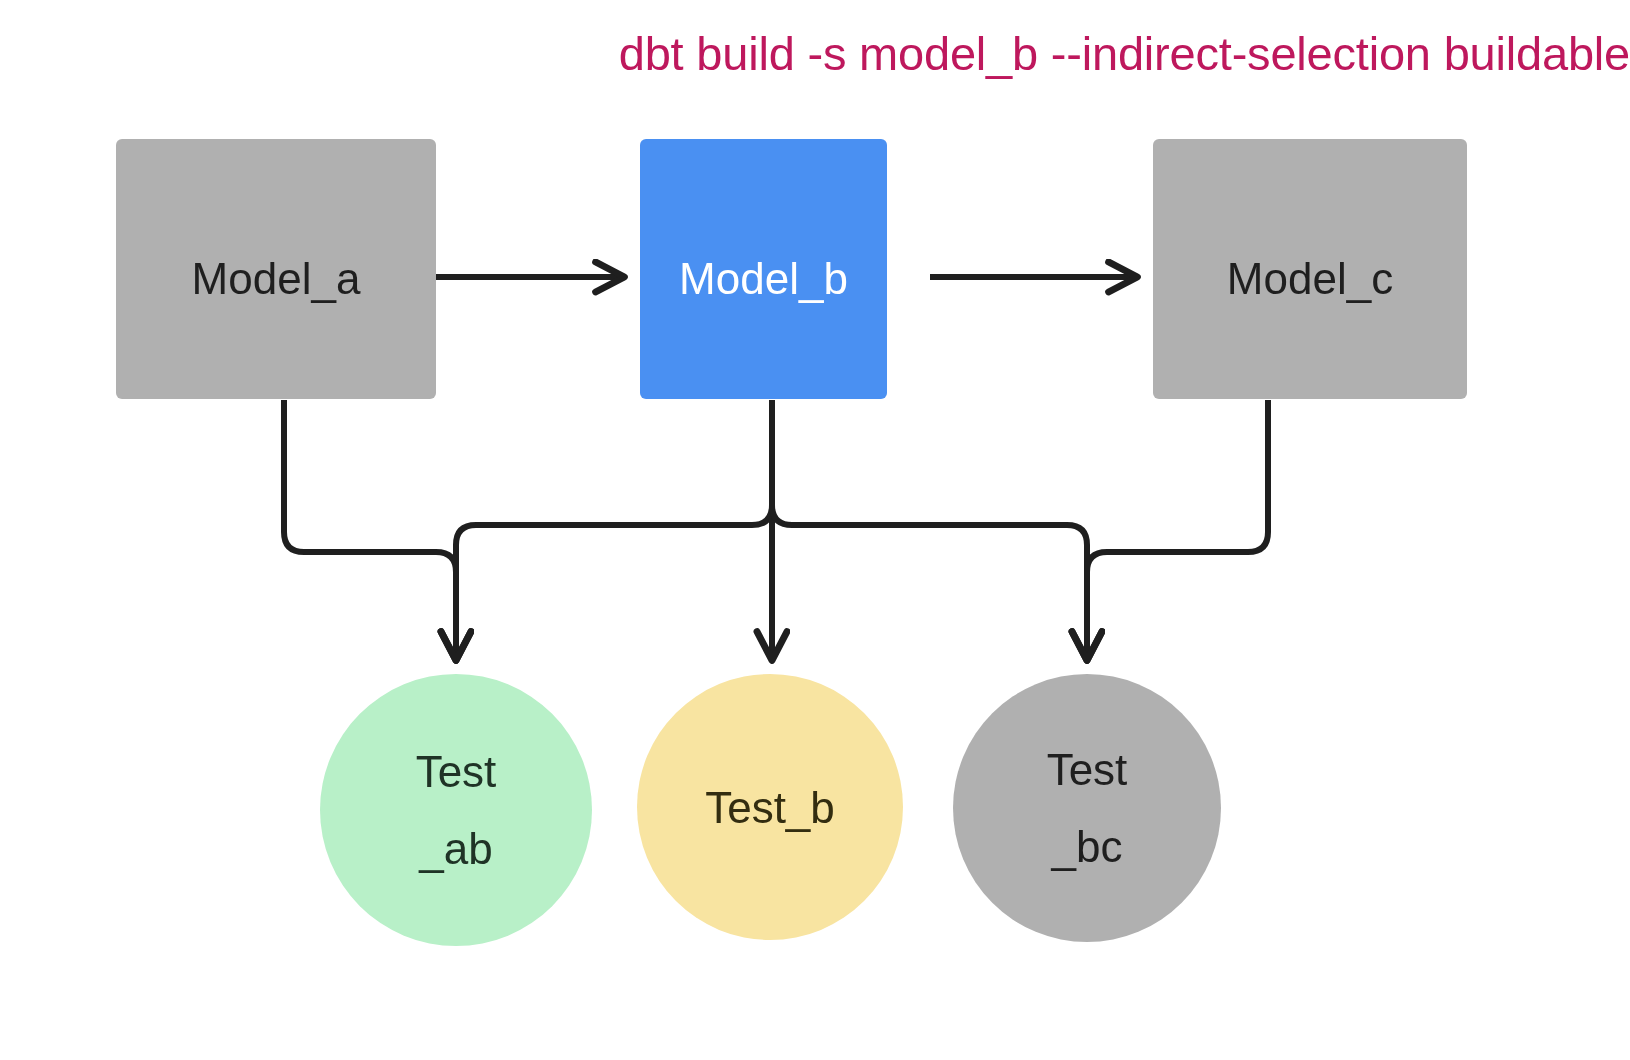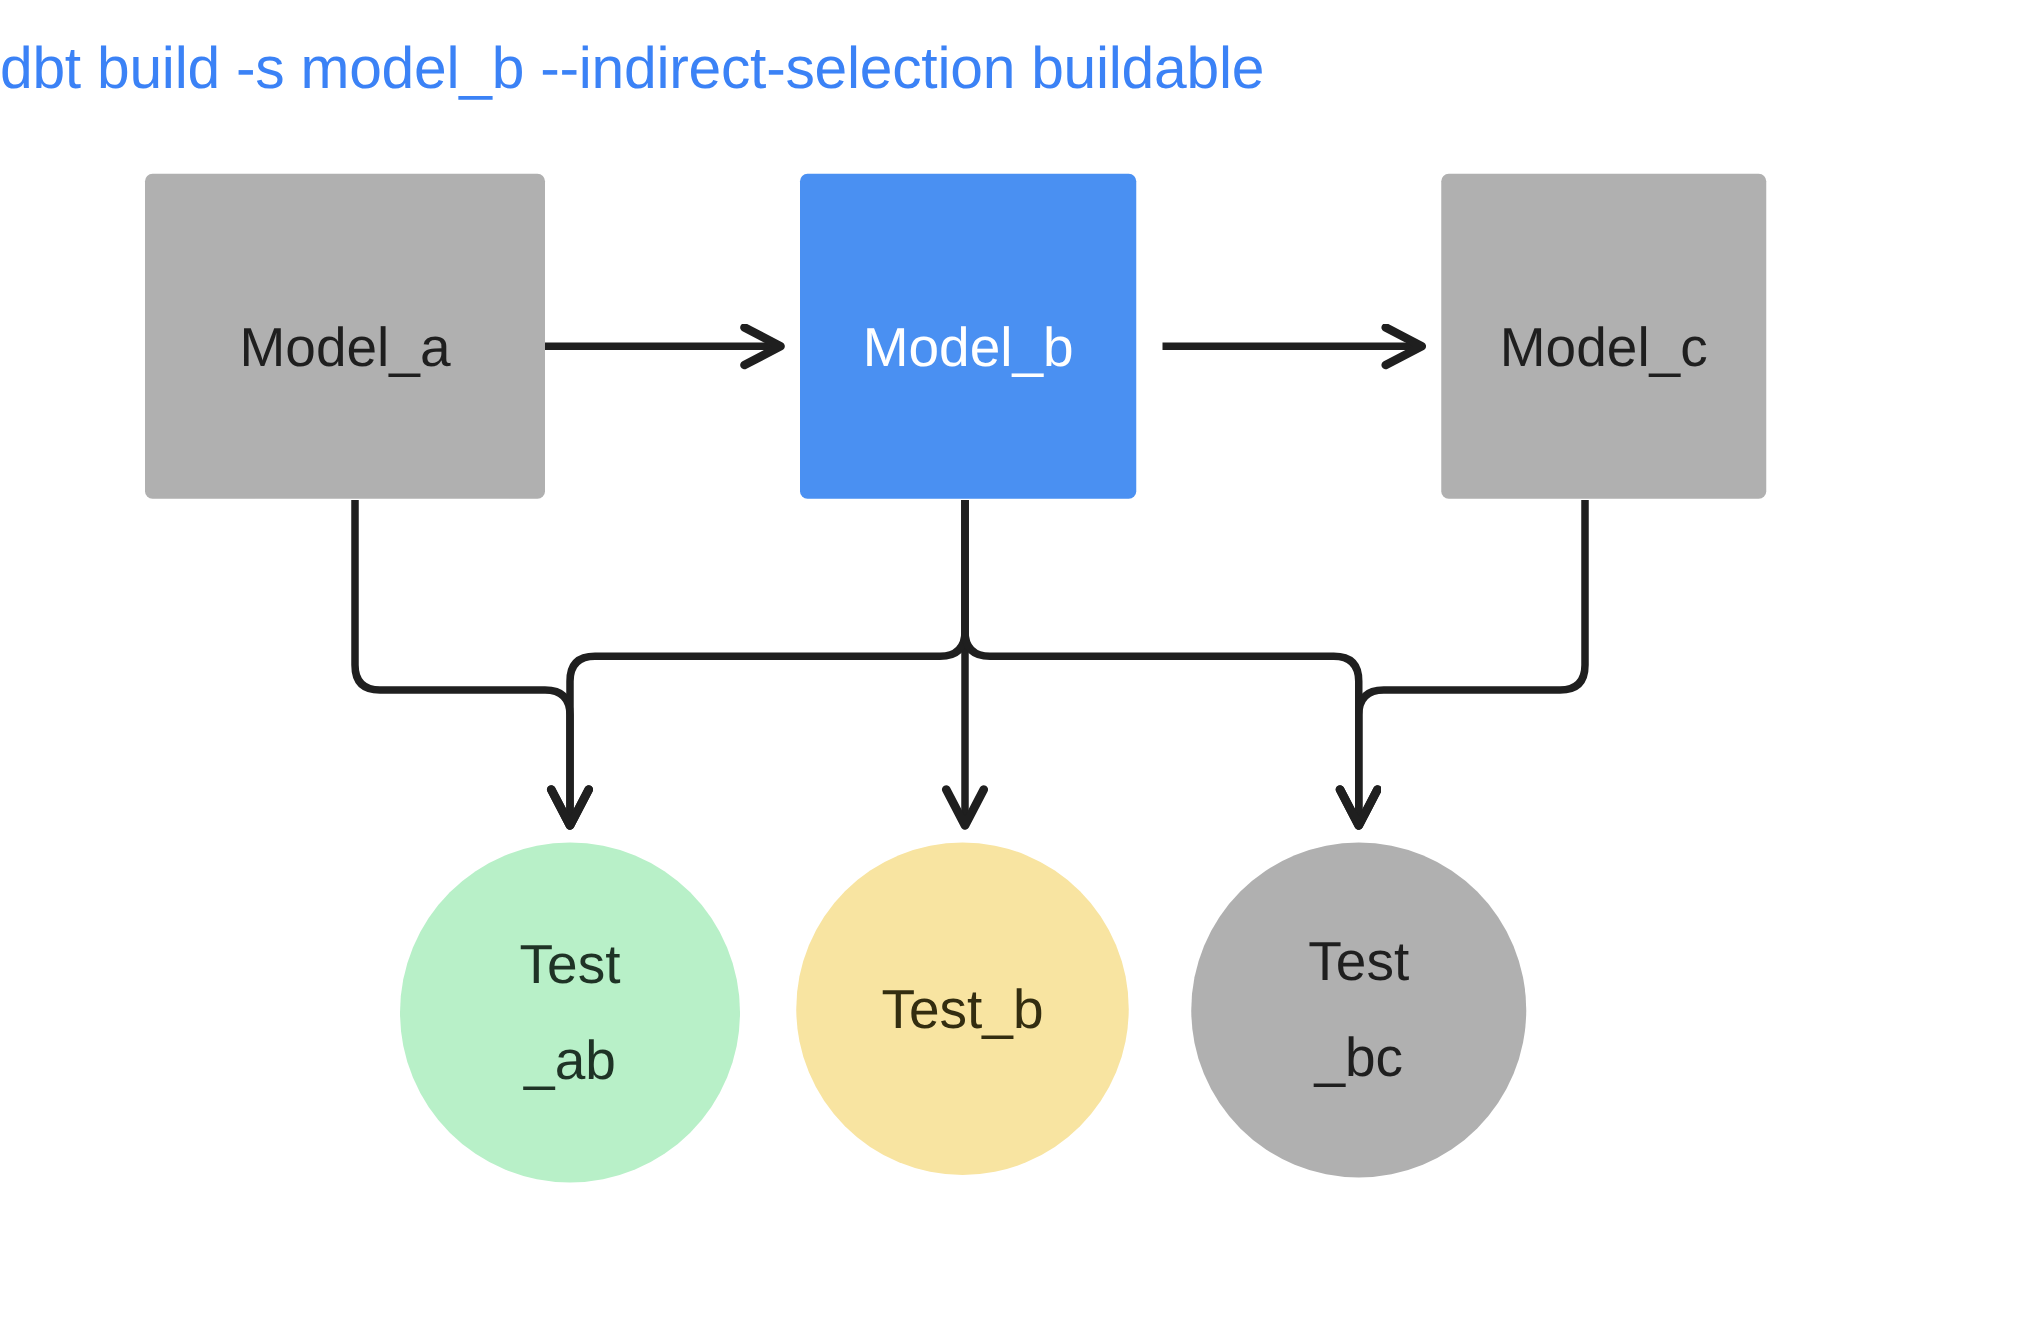--- a/index.html
+++ b/index.html
@@ -25,23 +25,23 @@
     top: 0;
     width: 1630px;
     height: 1060px;
     pointer-events: none;
   }
   .title {
     position: absolute;
     left: 0;
     top: 26px;
     width: 1630px;
-    text-align: left;
+    text-align: right;
     font-size: 47px;
-    color: #3b82f6;
+    color: #be185d;
     letter-spacing: -0.2px;
     white-space: nowrap;
   }
   .node-box {
     position: absolute;
     border-radius: 6px;
     display: flex;
     align-items: center;
     justify-content: center;
     font-size: 44px;
@@ -61,22 +61,22 @@
     text-align: center;
     font-size: 44px;
     box-sizing: border-box;
   }
   .node-circle .node-label {
     line-height: 1.75;
     white-space: pre-line;
   }
   
   #node-model-a { left: 116px; top: 139px; width: 320px; height: 260px; }
-  #node-model-b { left: 640px; top: 139px; width: 269px; height: 260px; }
-  #node-model-c { left: 1153px; top: 139px; width: 260px; height: 260px; }
+  #node-model-b { left: 640px; top: 139px; width: 247px; height: 260px; }
+  #node-model-c { left: 1153px; top: 139px; width: 314px; height: 260px; }
   #node-test-ab { left: 320px; top: 674px; width: 272px; height: 272px; }
   #node-test-b  { left: 637px; top: 674px; width: 266px; height: 266px; }
   #node-test-bc { left: 953px; top: 674px; width: 268px; height: 268px; }
 </style>
 </head>
 <body>
 
 <div id="canvas">
 
   <div class="title">dbt build -s model_b --indirect-selection buildable</div>

